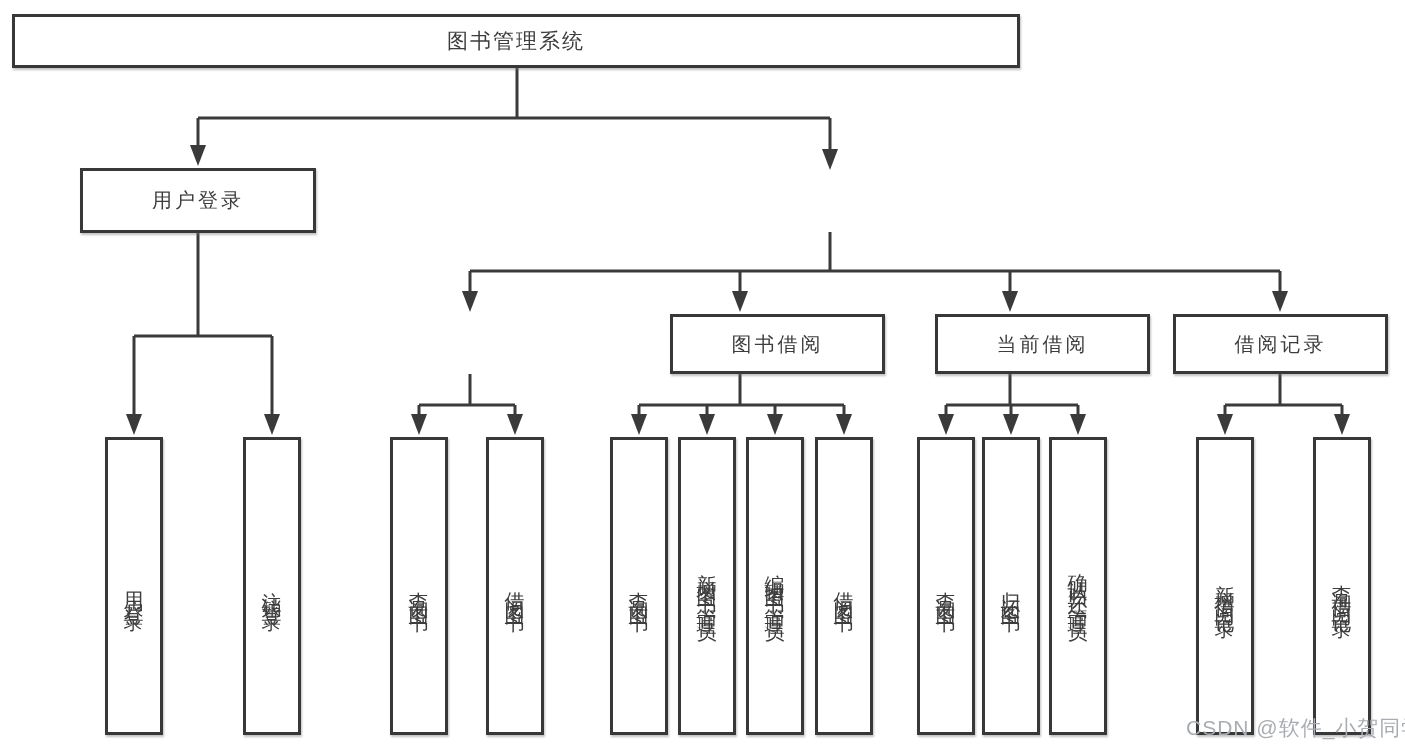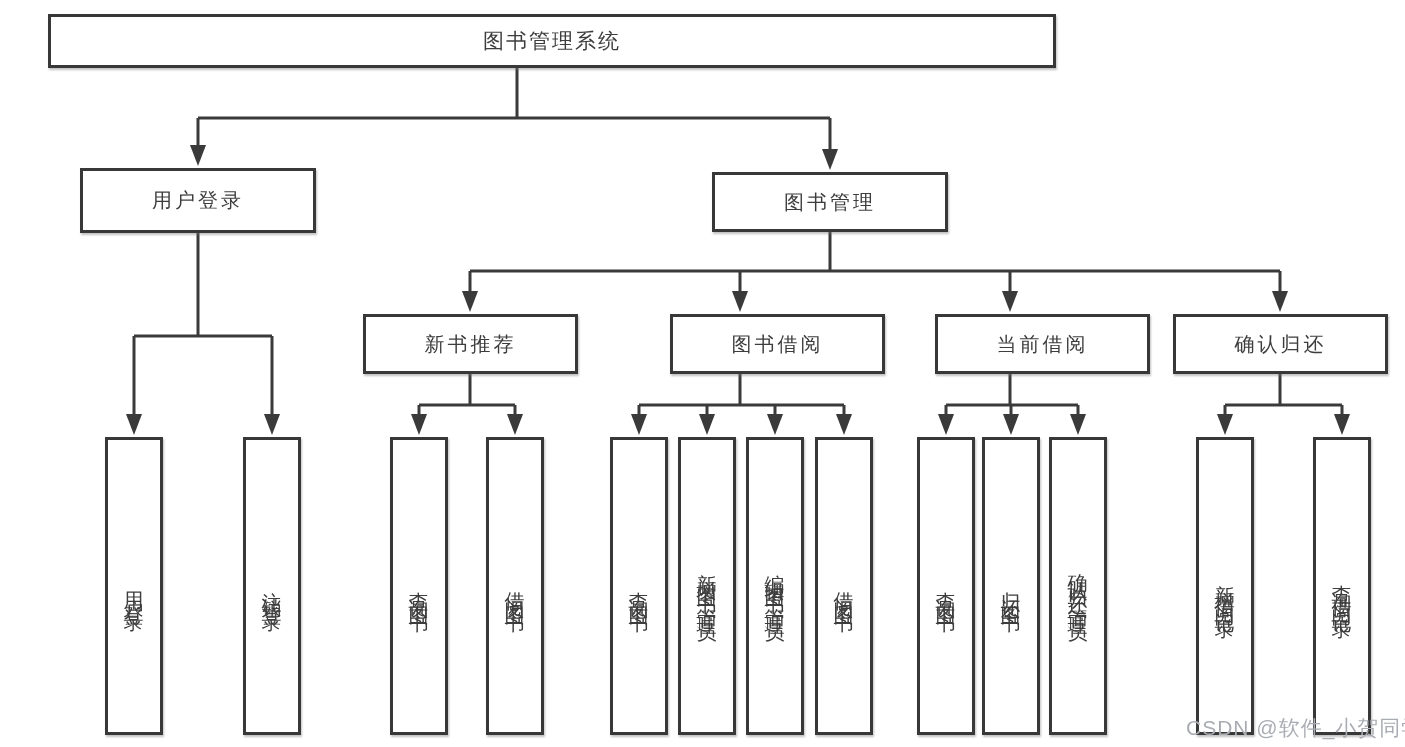--- a/index.html
+++ b/index.html
@@ -107,29 +107,27 @@
 
       <path d="M946 435 L938 414 L954 414 Z"></path>
       <path d="M1011 435 L1003 414 L1019 414 Z"></path>
       <path d="M1078 435 L1070 414 L1086 414 Z"></path>
 
       <path d="M1225 435 L1217 414 L1233 414 Z"></path>
       <path d="M1342 435 L1334 414 L1350 414 Z"></path>
     </g>
   </svg>
 
-  <div class="node hnode root-node" style="left:12px; top:14px; width:1008px; height:54px;margin-left:36px;">图书管理系统</div>
+  <div class="node hnode root-node" style="left:12px; top:14px; width:1008px; height:54px;">图书管理系统</div>
 
   <div class="node hnode" style="left:80px; top:168px; width:236px; height:65px;">用户登录</div>
-  <div class="node hnode" style="left:712px; top:172px; width:236px; height:60px;">图书管理</div>
 
-  <div class="node hnode" style="left:363px; top:314px; width:215px; height:60px;">新书推荐</div>
   <div class="node hnode" style="left:670px; top:314px; width:215px; height:60px;">图书借阅</div>
   <div class="node hnode" style="left:903px; top:314px; width:215px; height:60px;margin-left:32px;">当前借阅</div>
-  <div class="node hnode" style="left:1173px; top:314px; width:215px; height:60px;">确认归还</div>
+  <div class="node hnode" style="left:1173px; top:314px; width:215px; height:60px;">借阅记录</div>
 
   <div class="node vnode" style="left:105px; top:437px; width:58px; height:298px;">
     <span class="vtext">用户登录</span>
   </div>
   <div class="node vnode" style="left:243px; top:437px; width:58px; height:298px;">
     <span class="vtext">注销登录</span>
   </div>
 
   <div class="node vnode" style="left:390px; top:437px; width:58px; height:298px;">
     <span class="vtext">查询图书</span>

